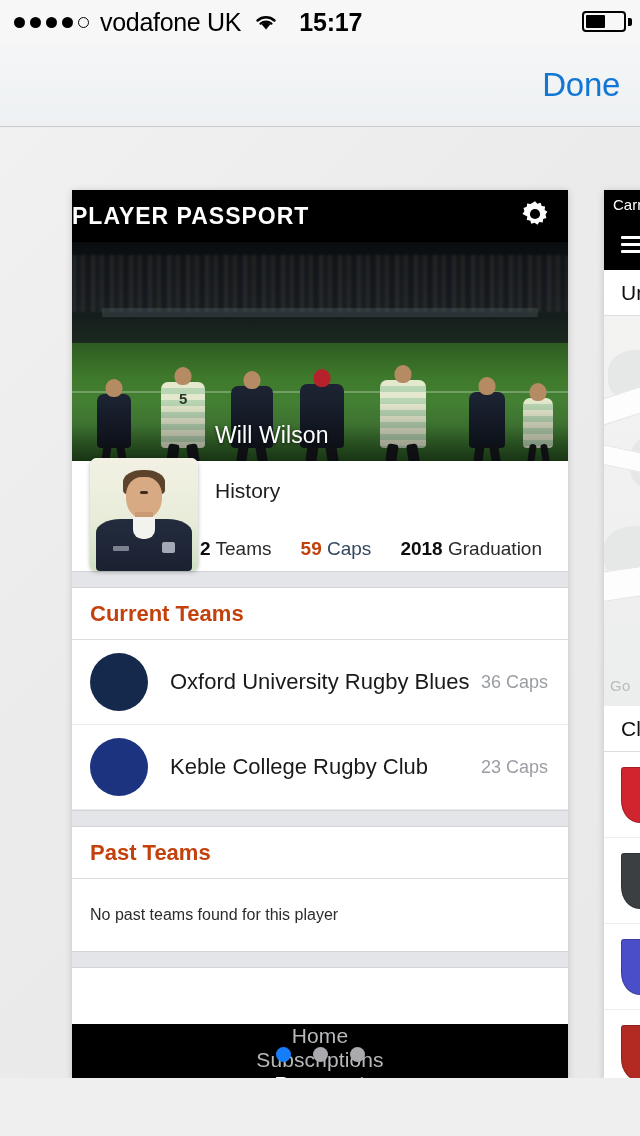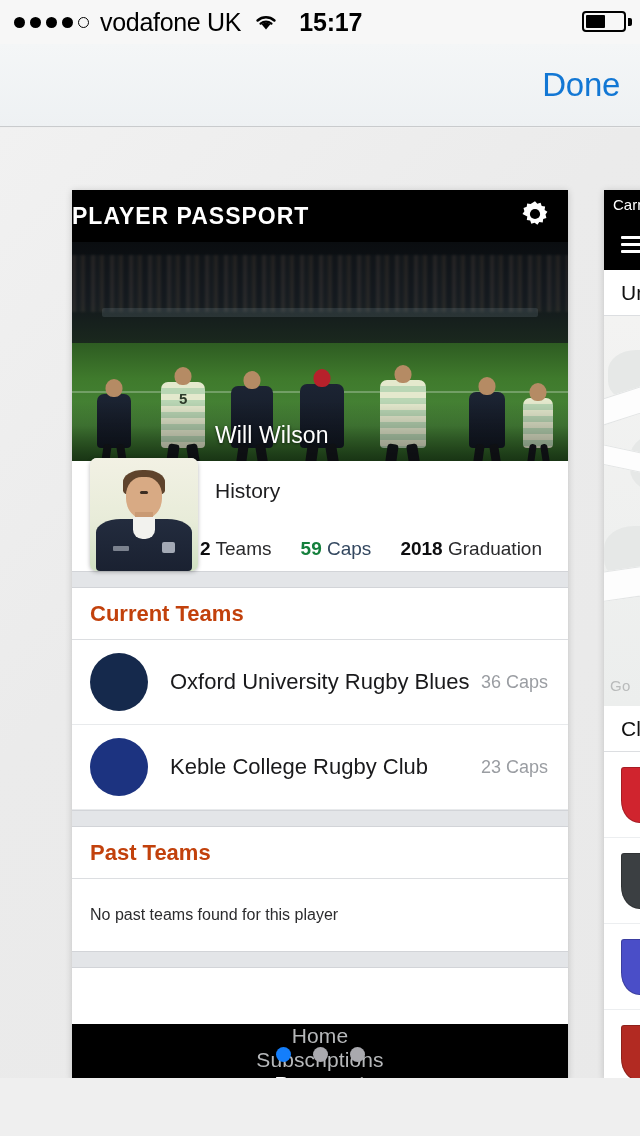--- a/index.html
+++ b/index.html
@@ -214,21 +214,21 @@
     font-size:21px; color:#1d1d1f;
   }
   .stats-row{
     background:#fff; height:44px;
     display:flex; align-items:center;
     padding-left:128px; padding-right:26px;
   }
   .stat{ font-size:19px; color:#2a2a2c; white-space:nowrap; }
   .stat b{ font-weight:bold; color:#0d0d0f; }
   .stat.mid{ flex:0 0 auto; margin:0 auto; }
-  .stat.mid b{ color:#15803d; }
+  .stat.mid b{ color:#c2410c; }
   .stat.mid span{ color:#33475f; }
 
   .spacer{ height:17px; background:#e3e5e8; border-top:1px solid #d2d4d8; border-bottom:1px solid #d2d4d8; }
 
   .sec-head{
     background:#fff; height:52px; display:flex; align-items:center;
     padding-left:18px; border-bottom:1px solid #dcdee1;
   }
   .sec-head-text{ font-size:22px; font-weight:bold; color:#c2410c; }
 

